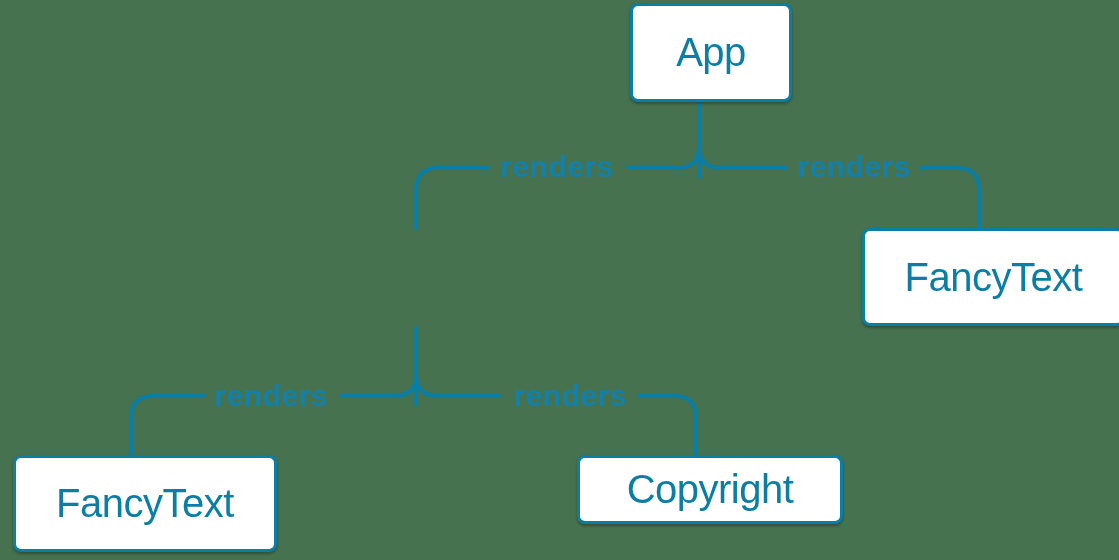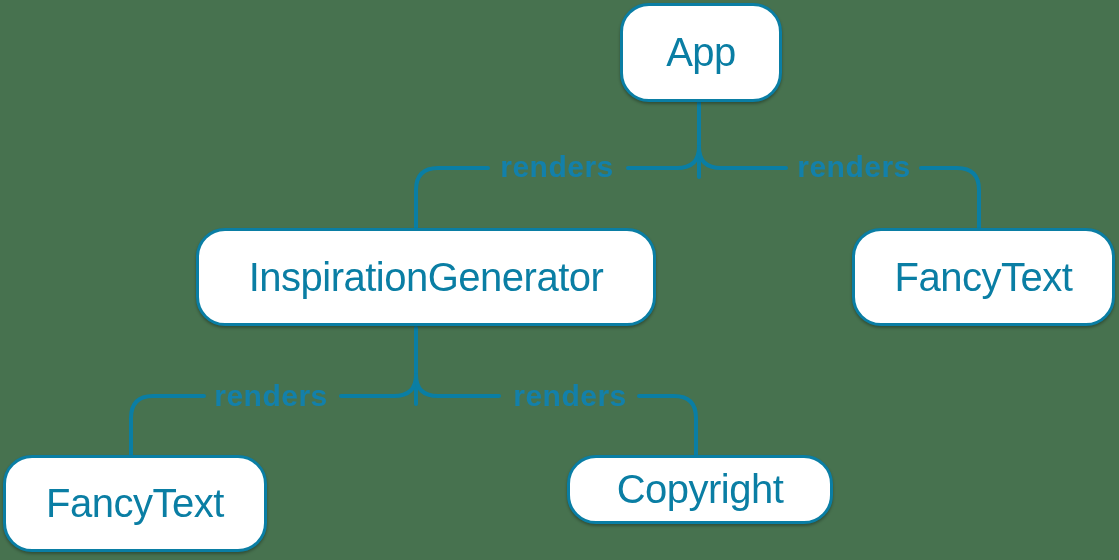--- a/index.html
+++ b/index.html
@@ -32,22 +32,23 @@
     stroke-width: 4;
     stroke-linecap: round;
   }
   .node {
     position: absolute;
     display: flex;
     align-items: center;
     justify-content: center;
     background: var(--box-fill);
     border: 3.5px solid var(--accent-color);
-    border-radius: 29px;
+    border-radius: 8px;
     box-shadow: 0 2px 3px rgba(0, 0, 0, 0.30);
+    margin-left: 10px;
   }
   .node-label {
     color: var(--accent-color);
     font-size: 40px;
     font-weight: 500;
     letter-spacing: -0.5px;
     white-space: nowrap;
   }
   .edge-label {
     position: absolute;
@@ -93,23 +94,20 @@
 
   <span class="edge-label edge-label-1">renders</span>
   <span class="edge-label edge-label-2">renders</span>
   <span class="edge-label edge-label-3">renders</span>
   <span class="edge-label edge-label-4">renders</span>
 
   <div class="node node-app">
     <span class="node-label">App</span>
   </div>
 
-  <div class="node node-inspiration">
-    <span class="node-label">InspirationGenerator</span>
-  </div>
 
   <div class="node node-fancy-right">
     <span class="node-label">FancyText</span>
   </div>
 
   <div class="node node-fancy-left">
     <span class="node-label">FancyText</span>
   </div>
 
   <div class="node node-copyright">

